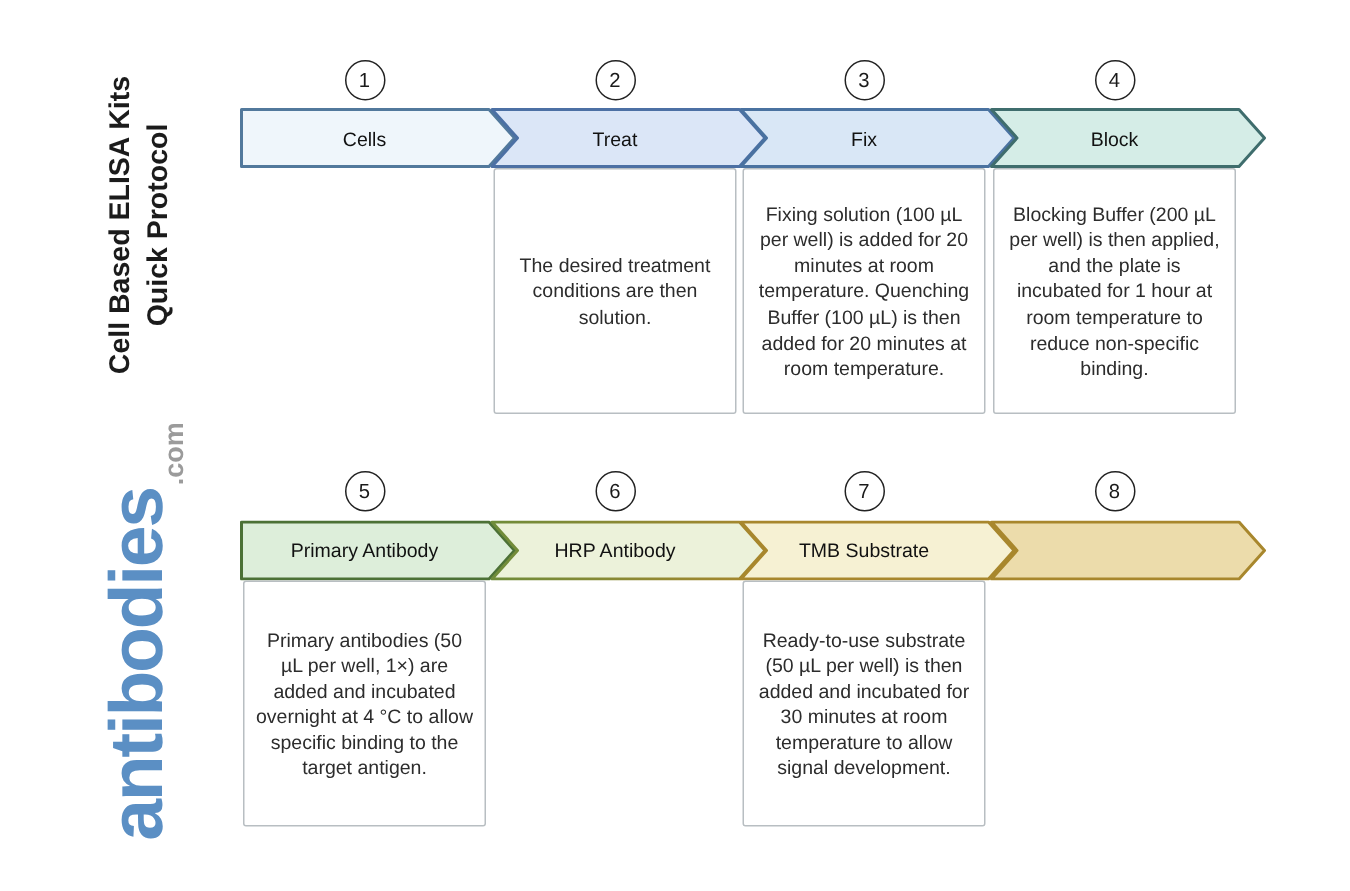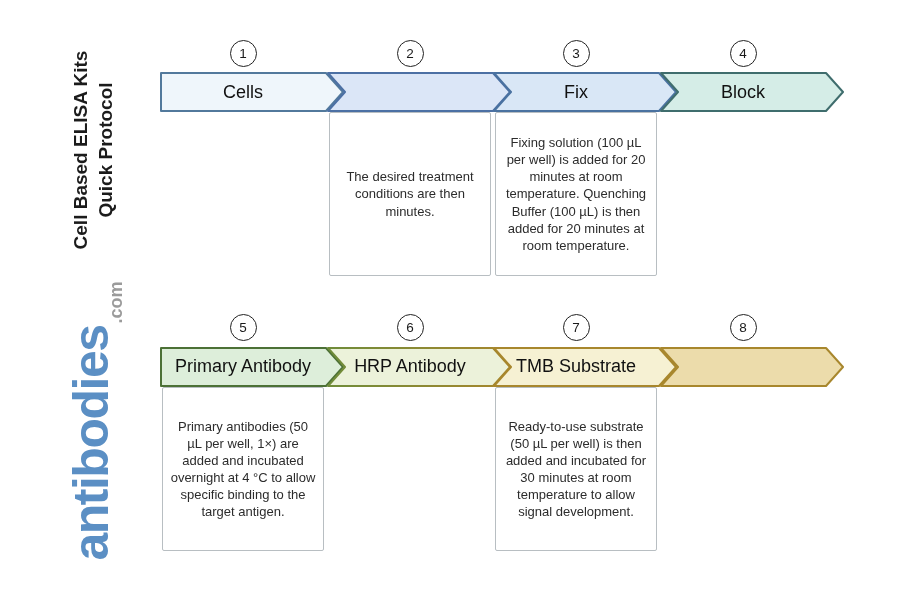--- a/index.html
+++ b/index.html
@@ -17,21 +17,21 @@
   .c0{left:160px}.c1{left:327px}.c2{left:493px}.c3{left:660px}
 
   .badge-row{position:absolute;left:0;width:166px;display:flex;justify-content:center;}
   .row1 .badge-row{top:40px}.row2 .badge-row{top:314px}
   .badge{width:27px;height:27px;border:1.5px solid #222;border-radius:50%;background:#fff;
     display:flex;align-items:center;justify-content:center;font-size:13.5px;color:#1a1a1a;box-sizing:border-box;}
 
   .chev{position:absolute;left:0;width:185px;height:40px;}
   .row1 .chev{top:72px}.row2 .chev{top:347px}
   .chev-label{position:absolute;left:0;width:166px;height:40px;display:flex;align-items:center;justify-content:center;
-    font-size:18px;color:#111;}
+    font-size:13px;color:#111;}
   .row1 .chev-label{top:72px}.row2 .chev-label{top:346px}
 
   .desc{position:absolute;left:2px;width:162px;height:164px;box-sizing:border-box;background:#fff;
     border:1.5px solid #b8bec2;border-radius:2px;display:flex;align-items:center;justify-content:center;
     text-align:center;font-size:13px;line-height:1.32;color:#2c2c2c;padding:8px 7px;}
   .row1 .desc{top:112px}.row2 .desc{top:387px}
 </style>
 </head>
 <body>
 
@@ -60,22 +60,23 @@
 
   <div class="step row1 c1">
     <div class="badge-row">
         <div class="badge">
           <span>2</span>
         </div>
       </div>
     <svg class="chev" viewBox="0 0 185 40">
       <polygon points="1,1 166,1 183,20 166,39 1,39 18,20" stroke-width="2" stroke-linejoin="round" fill="#dbe6f7" stroke="#4c70a4"></polygon>
     </svg>
+    <div class="chev-label">Treat</div>
     <div class="desc">
-        <span>The desired treatment conditions are then minutes.</span>
+        <span>The desired treatment conditions are then solution.</span>
       </div>
   </div>
 
   <div class="step row1 c2">
     <div class="badge-row">
         <div class="badge">
           <span>3</span>
         </div>
       </div>
     <svg class="chev" viewBox="0 0 185 40">
@@ -90,20 +91,23 @@
   <div class="step row1 c3">
     <div class="badge-row">
         <div class="badge">
           <span>4</span>
         </div>
       </div>
     <svg class="chev" viewBox="0 0 185 40">
       <polygon points="1,1 166,1 183,20 166,39 1,39 18,20" stroke-width="2" stroke-linejoin="round" fill="#d5ede7" stroke="#3f6d6d"></polygon>
     </svg>
     <div class="chev-label">Block</div>
+    <div class="desc">
+        <span>Blocking Buffer (200 µL per well) is then applied, and the plate is incubated for 1 hour at room temperature to reduce non-specific binding.</span>
+      </div>
   </div>
 
   <div class="step row2 c0">
     <div class="badge-row">
         <div class="badge">
           <span>5</span>
         </div>
       </div>
     <svg class="chev" viewBox="0 0 185 40">
       <polygon points="1,1 166,1 183,20 166,39 1,39" stroke-width="2" stroke-linejoin="round" fill="#ddeeda" stroke="#4c7136"></polygon>

